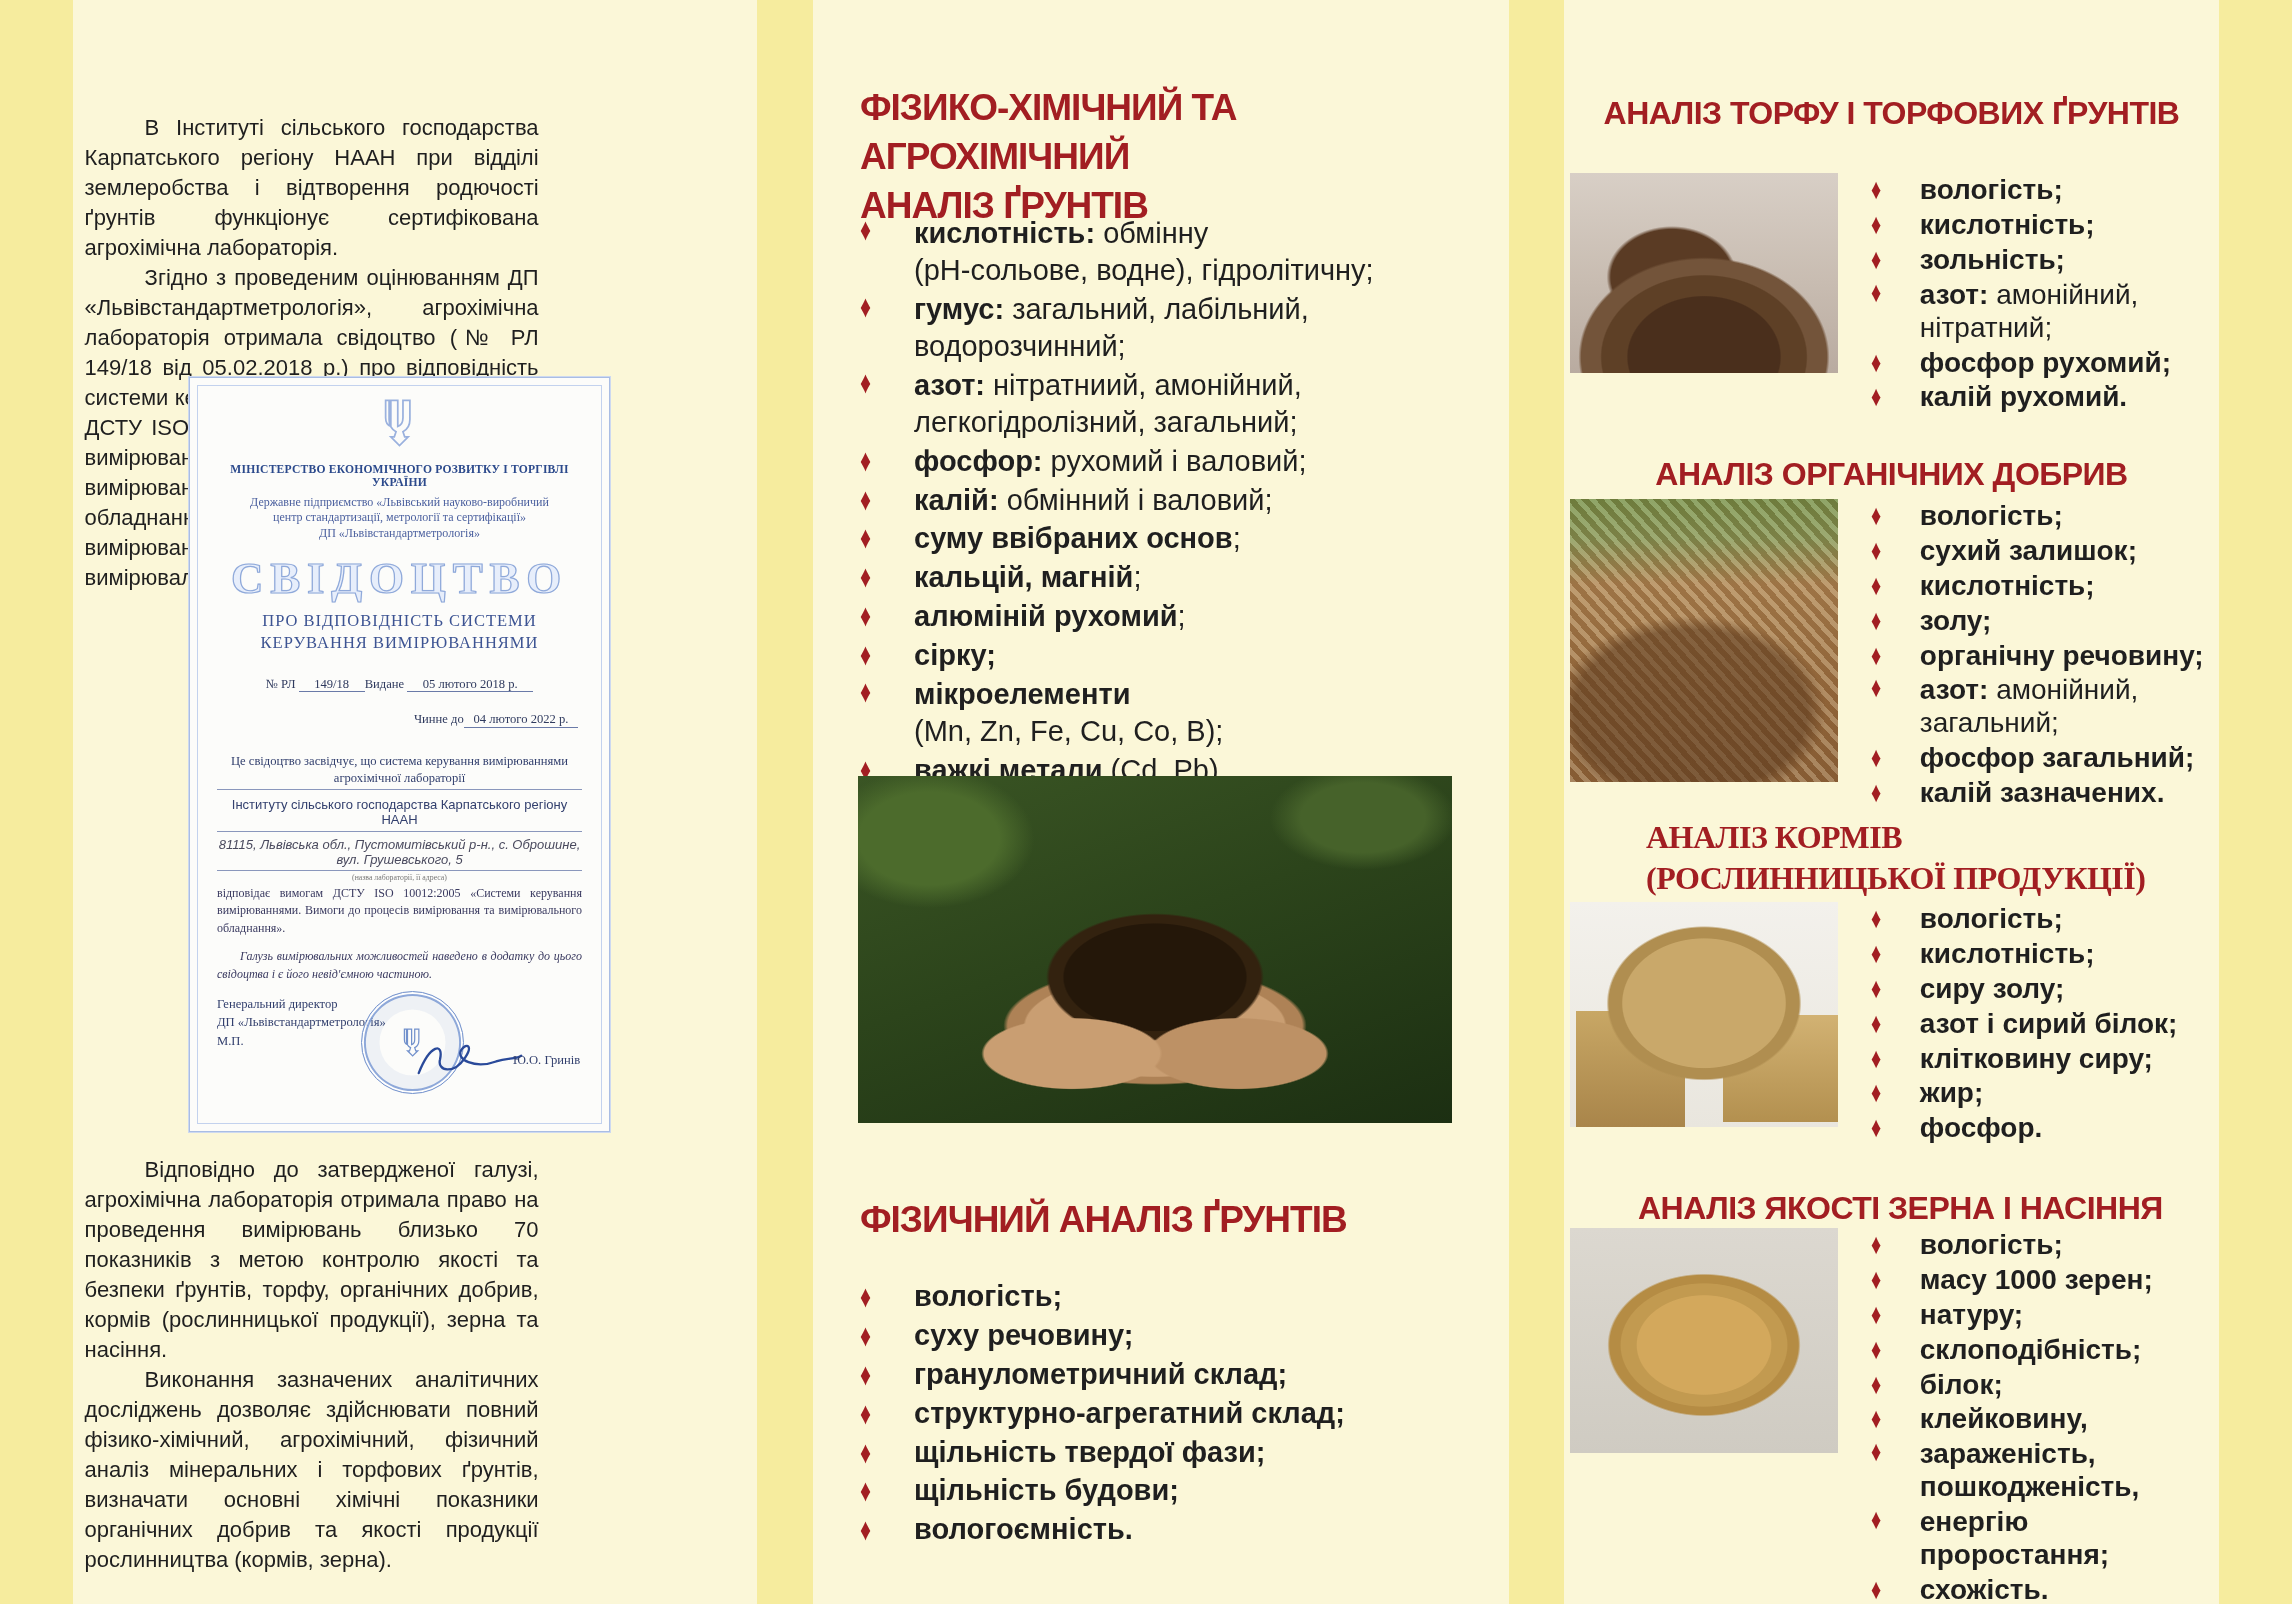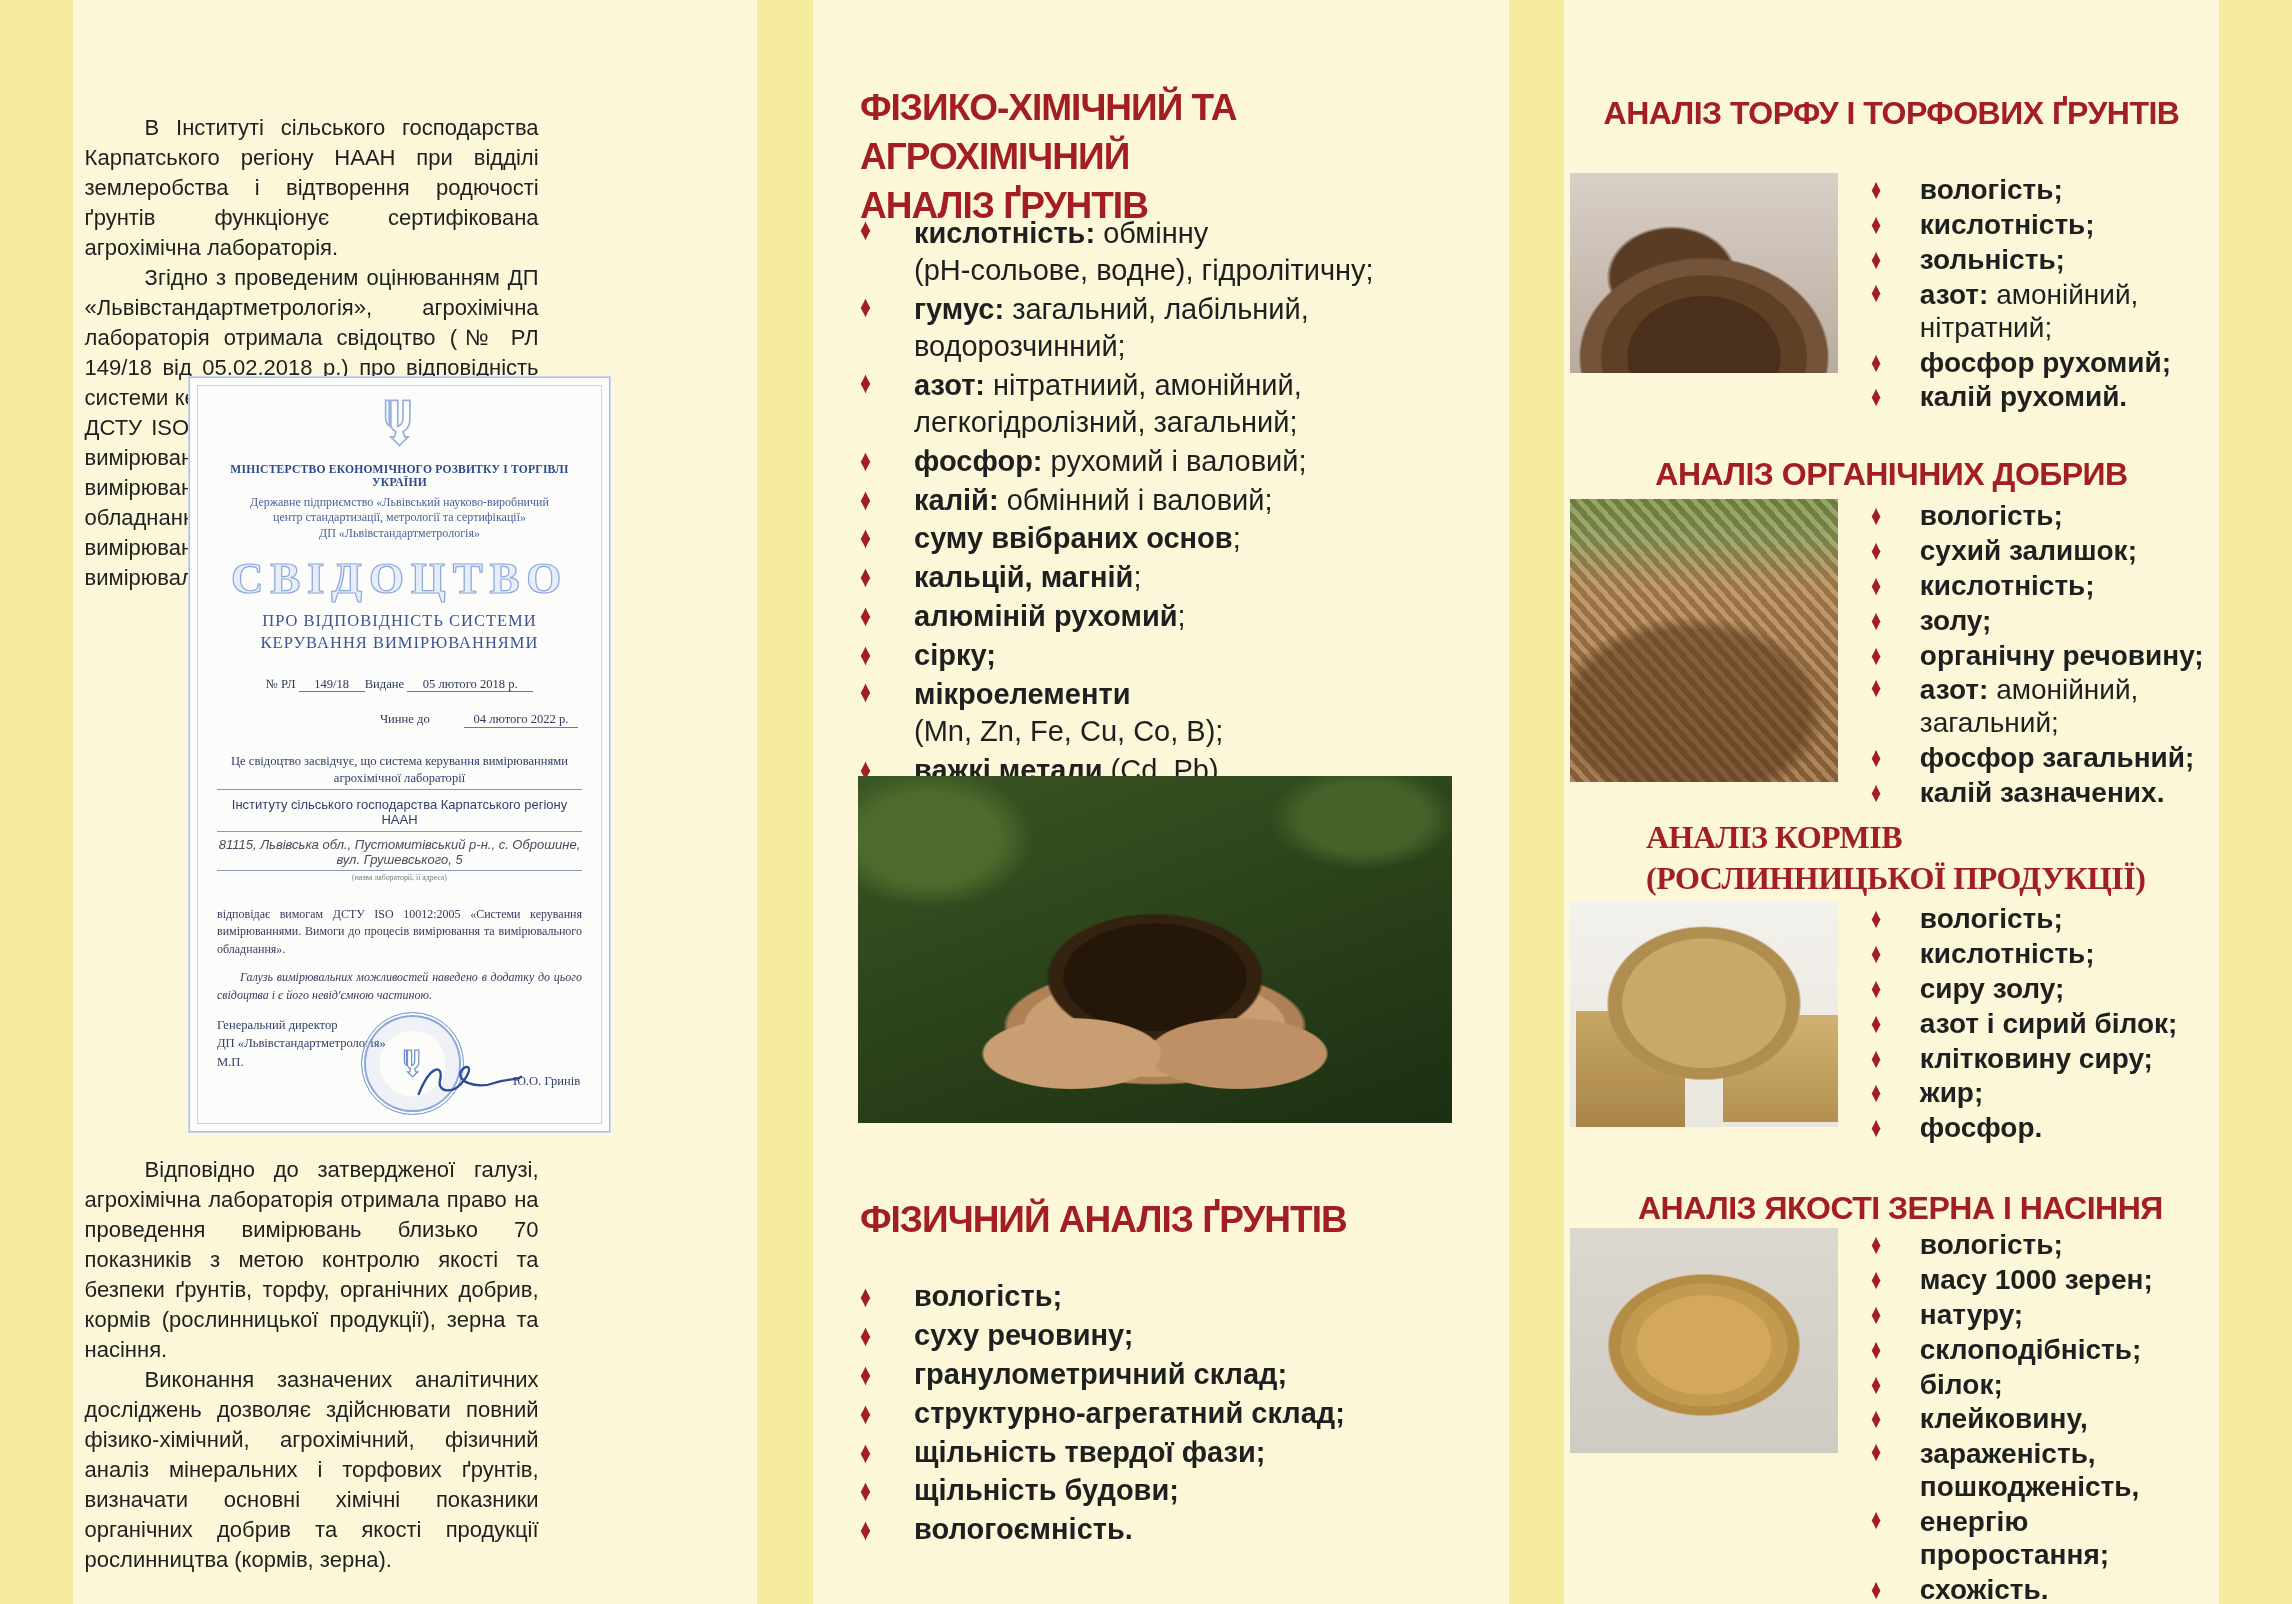--- a/index.html
+++ b/index.html
@@ -34,30 +34,30 @@
   .cert-inner{position:relative;height:100%;box-sizing:border-box;padding:17.5px 27px;text-align:center;}
   .cert-emblem{height:52px;margin-top:1.9px;}
   .cert-ministry{margin-top:9.7px;font-weight:700;font-size:11.6px;letter-spacing:0.2px;color:#2C4A8C;}
   .cert-org{margin-top:5.8px;font-size:12px;line-height:15.5px;color:#4A5F9E;white-space:pre-line;}
   .cert-title{margin-top:11px;font-size:45px;font-weight:700;letter-spacing:6.8px;
       color:#E7EEFB;-webkit-text-stroke:1.2px var(--cert-blue);
       text-shadow:0 0 1px var(--cert-blue);}
   .cert-subtitle{margin-top:5.8px;font-size:16.5px;line-height:22px;letter-spacing:1px;color:#3D5493;white-space:pre-line;}
   .cert-row{display:flex;justify-content:center;margin:23px 3.9px 0 3.9px;font-size:12.6px;color:#2F3A5E;}
   .cert-row .u{border-bottom:1px solid #6A7AA8;padding:0 15.5px;}
-  .cert-row2{display:flex;justify-content:flex-end;margin:19.4px 3.9px 0 3.9px;font-size:12.6px;color:#2F3A5E;gap:34px;}
+  .cert-row2{display:flex;justify-content:flex-end;margin:19.4px 3.9px 0 3.9px;font-size:12.6px;color:#2F3A5E;}
   .cert-row2 .u{border-bottom:1px solid #6A7AA8;padding:0 9.7px;}
   .cert-attest{margin-top:25px;font-size:12.6px;line-height:17.5px;color:#33406E;
       border-bottom:1px solid #8A97BC;padding-bottom:1.9px;white-space:pre-line;}
   .cert-lab{margin-top:6.8px;font-family:"Liberation Sans",sans-serif;font-size:13px;
       color:#33406E;border-bottom:1px solid #8A97BC;padding-bottom:3.9px;}
   .cert-addr{margin-top:4.9px;font-family:"Liberation Sans",sans-serif;font-style:italic;font-size:13px;
       color:#4A4A5E;border-bottom:1px solid #8A97BC;padding-bottom:2.9px;}
   .cert-addr-cap{margin-top:1.9px;font-size:7.8px;color:#777;}
-  .cert-body{margin-top:24px;font-size:12px;line-height:17.5px;text-align:justify;color:#3A3A60;}
+  .cert-body{margin-top:3px;font-size:12px;line-height:17.5px;text-align:justify;color:#3A3A60;}
   .cert-body.indent{text-indent:23px;margin-top:11px;font-style:italic;}
   .cert-footer{position:relative;margin-top:11.6px;height:126px;text-align:left;font-size:12.6px;color:#33406E;}
   .cert-director{white-space:pre-line;line-height:18.4px;}
   .cert-seal{position:absolute;left:144px;top:-3.9px;width:101px;height:101px;border-radius:50%;
       border:1.9px solid #5B7FC4;box-shadow:inset 0 0 0 1.9px #FFFFFF,inset 0 0 0 3.9px #7B9AD4,inset 0 0 0 17.5px rgba(91,127,196,.10);
       opacity:.85;display:flex;align-items:center;justify-content:center;}
   .cert-sign{position:absolute;left:194px;top:41px;}
   .cert-director-name{position:absolute;right:1.9px;top:58px;}
 
   

